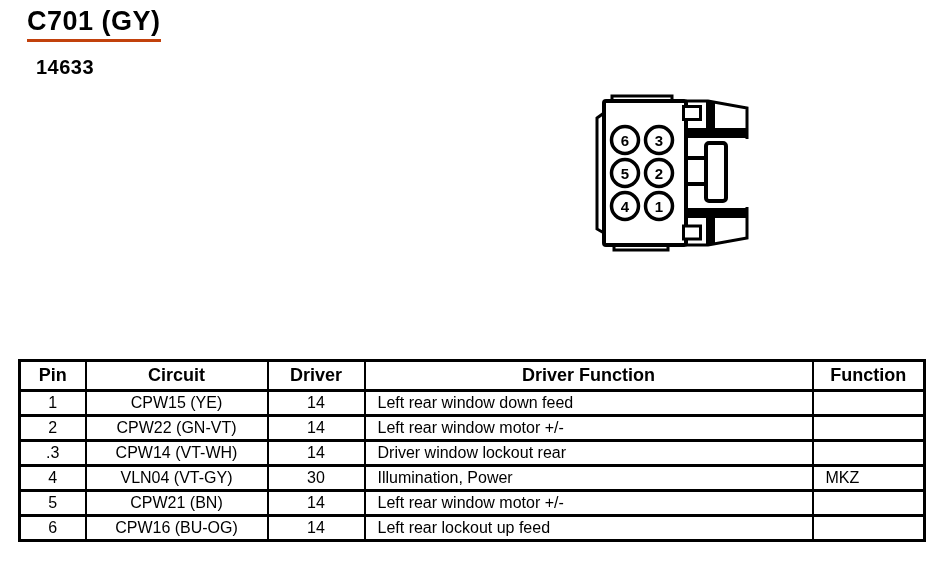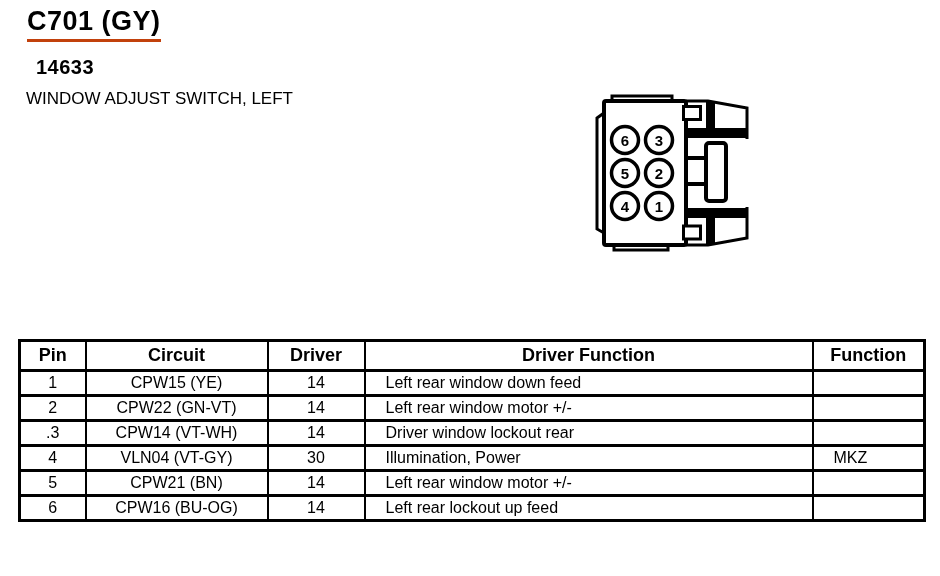--- a/index.html
+++ b/index.html
@@ -25,42 +25,41 @@
     position: absolute; left: 26px; top: 86px;
     font-size: 17px; line-height: 25px;
   }
   svg.connector { position: absolute; left: 590px; top: 92px; }
   svg.connector text {
     font-family: "Liberation Sans", sans-serif;
     font-size: 15px; font-weight: bold;
     text-anchor: middle;
   }
   table.pinout {
-    position: absolute; left: 18px; top: 339px;
+    position: absolute; left: 18px; top: 359px;
     width: 905px;
     border-collapse: collapse; table-layout: fixed;
     border: 3px solid #000;
   }
   table.pinout th, table.pinout td {
     border: 2px solid #000;
     border-top-width: 3px; border-bottom-width: 3px;
     font-size: 16px;
     overflow: hidden; white-space: nowrap;
   }
   table.pinout th { height: 30px; font-size: 18px; font-weight: bold; text-align: center; }
   table.pinout td { height: 25px; text-align: center; }
-  table.pinout td.fn, table.pinout td.ql { text-align: left; padding-left: 20px; }
+  table.pinout td.fn, table.pinout td.ql { text-align: left; padding-left: 12px; }
 </style>
 </head>
 <body>
 
 <div class="connector-id">C701 (GY)</div>
 <div class="part-number">14633</div>
 <div class="description">
-  <div>WINDOW ADJUST SWITCH, LEFT</div>
 </div>
 
 <svg class="connector" width="165" height="162" viewBox="0 0 165 162">
 
   <rect x="22" y="4" width="60" height="8" fill="#fff" stroke="#000" stroke-width="3"></rect>
   <rect x="24" y="150" width="54" height="8" fill="#fff" stroke="#000" stroke-width="3"></rect>
 
   <polygon points="7,26 14,21 14,141 7,137" fill="#fff" stroke="#000" stroke-width="3"></polygon>
 
   <rect x="14" y="9" width="82" height="144" rx="2" fill="#fff" stroke="#000" stroke-width="4"></rect>

